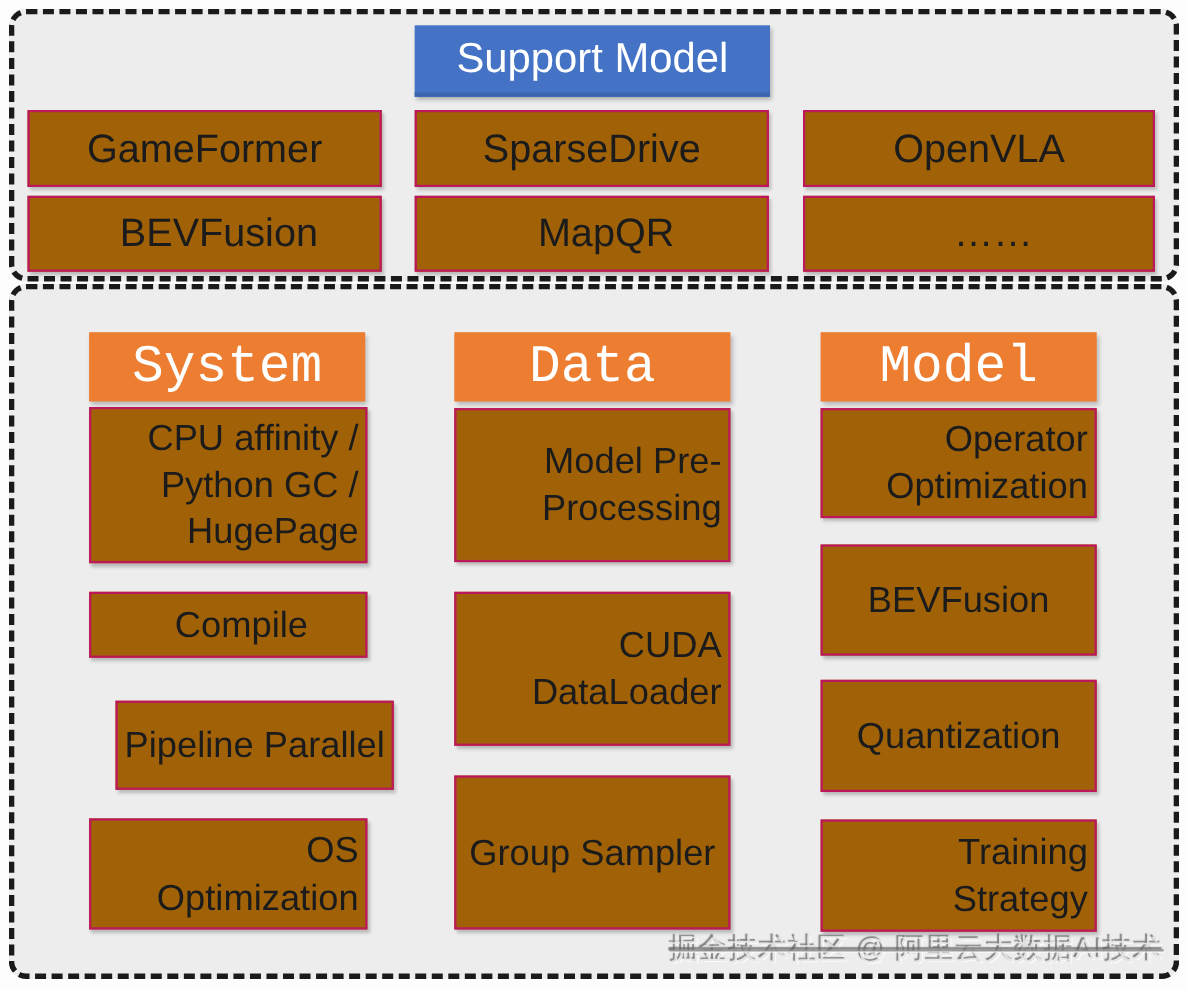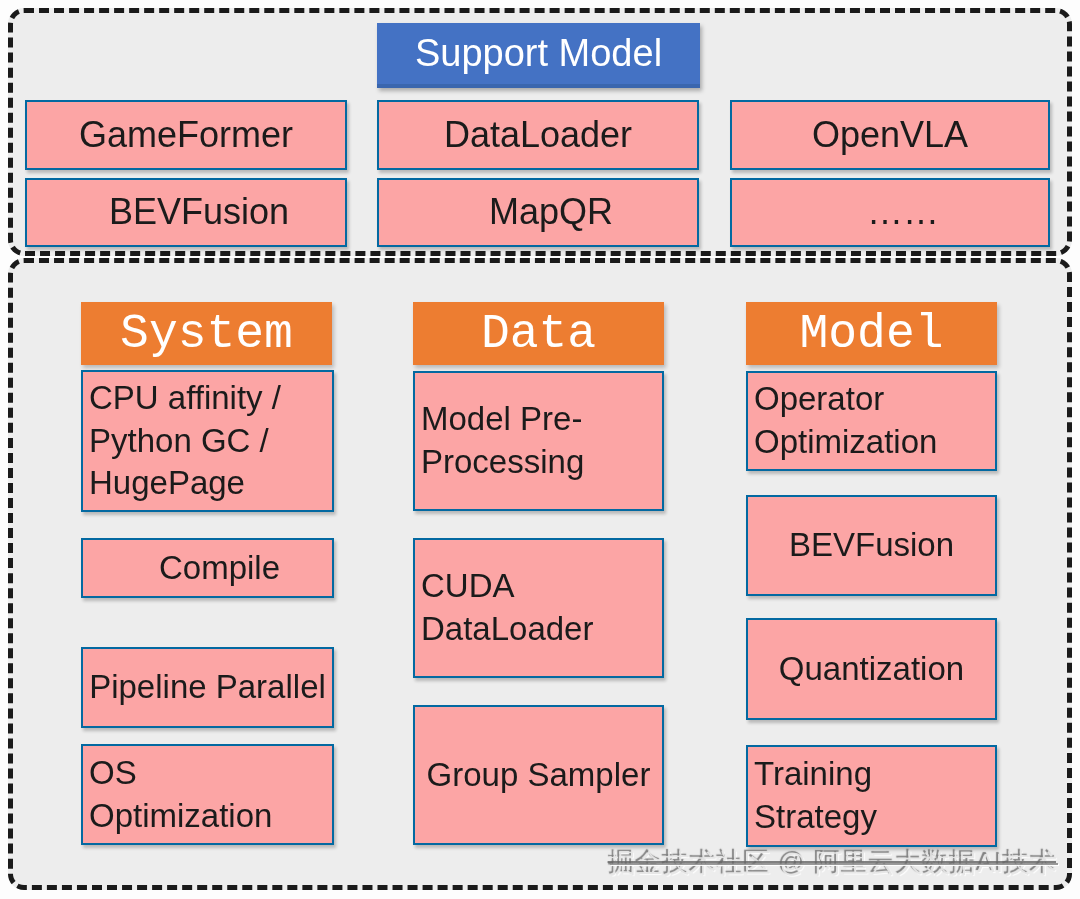--- a/index.html
+++ b/index.html
@@ -50,23 +50,23 @@
   }
   .hdr.c1 { left: 68px; }
   .hdr.c2 { left: 400px; }
   .hdr.c3 { left: 733px; }
 
   .box {
     position: absolute;
     display: flex;
     align-items: center;
     justify-content: center;
-    text-align: left;
-    background: #fca5a5;
-    border: 2px solid #0369a1;
+    text-align: right;
+    background: #a16207;
+    border: 2px solid #be185d;
     box-shadow: 2px 3px 3px rgba(0,0,0,0.22);
     color: #1b1b1b;
     box-sizing: border-box;
     line-height: 1.3;
     padding: 2px 6px;
   }
   .box.tp { font-size: 36px; }
   .box.bt { font-size: 33px; }
 
   
@@ -75,21 +75,21 @@
   .tp.k1 { left: 12px;  width: 322px; }
   .tp.k2 { left: 364px; width: 322px; }
   .tp.k3 { left: 717px; width: 320px; }
 
   
   .bt.c1 { left: 68px;  width: 253px; }
   .bt.c2 { left: 400px; width: 251px; }
   .bt.c3 { left: 733px; width: 251px; }
   .bt.s1 { top: 107px; height: 142px; }
   .bt.s2 { top: 275px; height: 60px; padding-left: 30px;  }
-  .bt.s3 { top: 384px; height: 81px;  }
+  .bt.s3 { top: 374px; height: 81px; margin-left: 24px;  }
   .bt.s4 { top: 481px; height: 101px; }
   .bt.d1 { top: 108px; height: 140px; }
   .bt.d2 { top: 275px; height: 140px; }
   .bt.d3 { top: 442px; height: 140px; }
   .bt.m1 { top: 108px; height: 100px; }
   .bt.m2 { top: 232px; height: 101px; }
   .bt.m3 { top: 355px; height: 102px; }
   .bt.m4 { top: 482px; height: 102px; }
 
   .watermark {
@@ -106,21 +106,21 @@
   }
 </style>
 </head>
 <body>
 
 <div class="page">
 
   <section class="panel top">
     <div class="hdr blue">Support Model</div>
     <div class="box tp r1 k1">GameFormer</div>
-    <div class="box tp r1 k2">DataLoader</div>
+    <div class="box tp r1 k2">SparseDrive</div>
     <div class="box tp r1 k3">OpenVLA</div>
     <div class="box tp r2 k1">BEVFusion</div>
     <div class="box tp r2 k2">MapQR</div>
     <div class="box tp r2 k3">……</div>
   </section>
 
   <section class="panel bottom">
     <div class="hdr orange c1">System</div>
     <div class="hdr orange c2">Data</div>
     <div class="hdr orange c3">Model</div>

